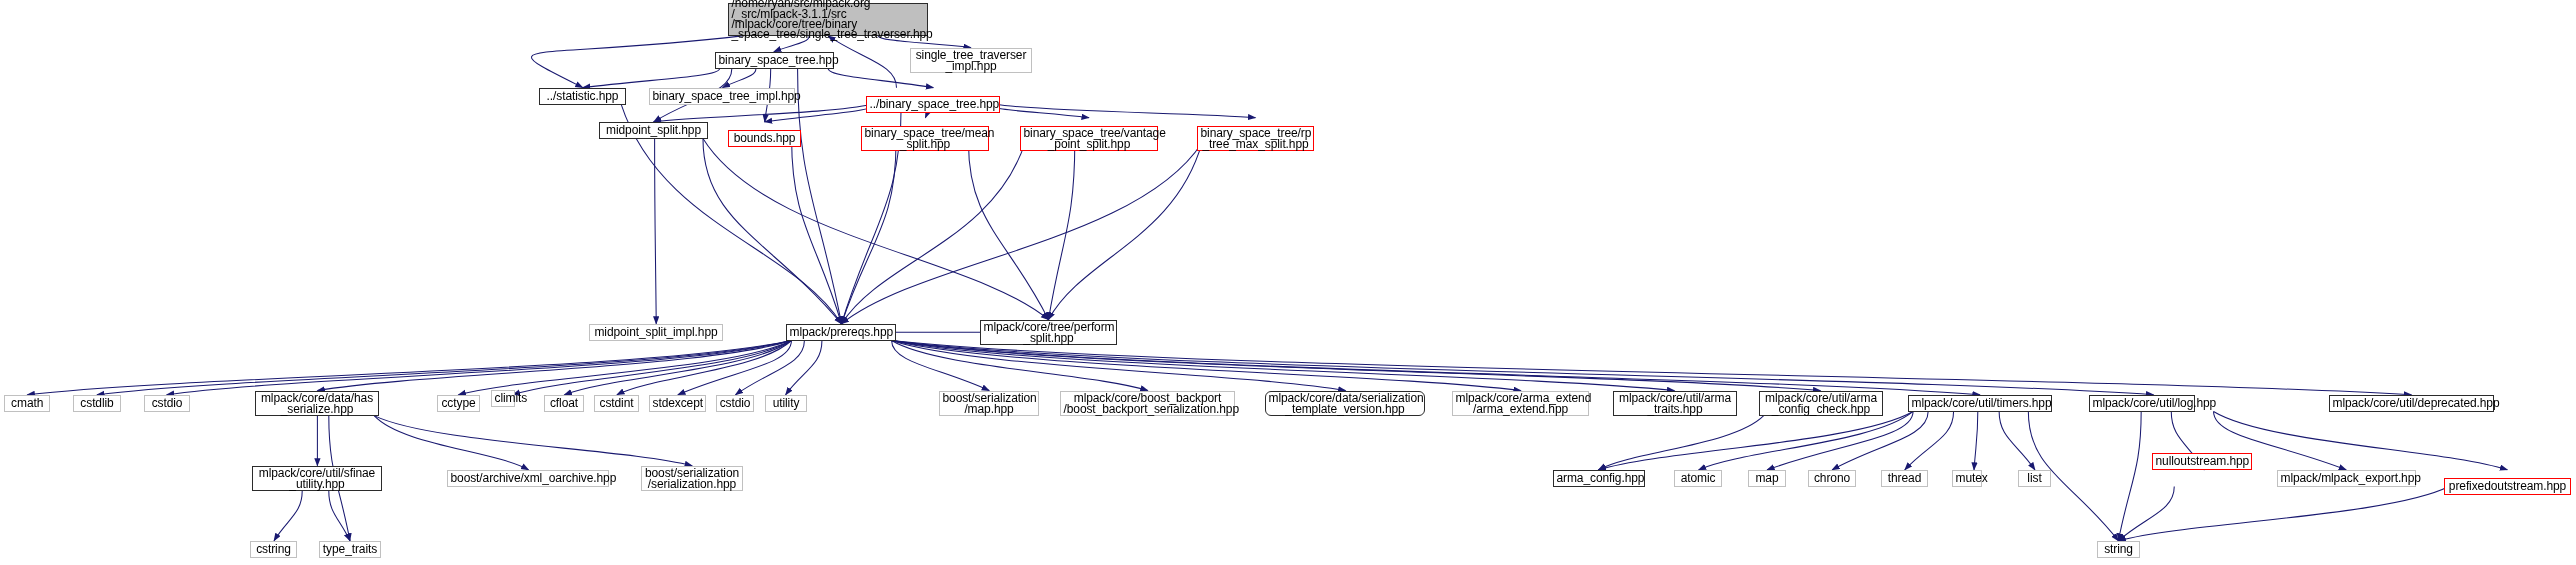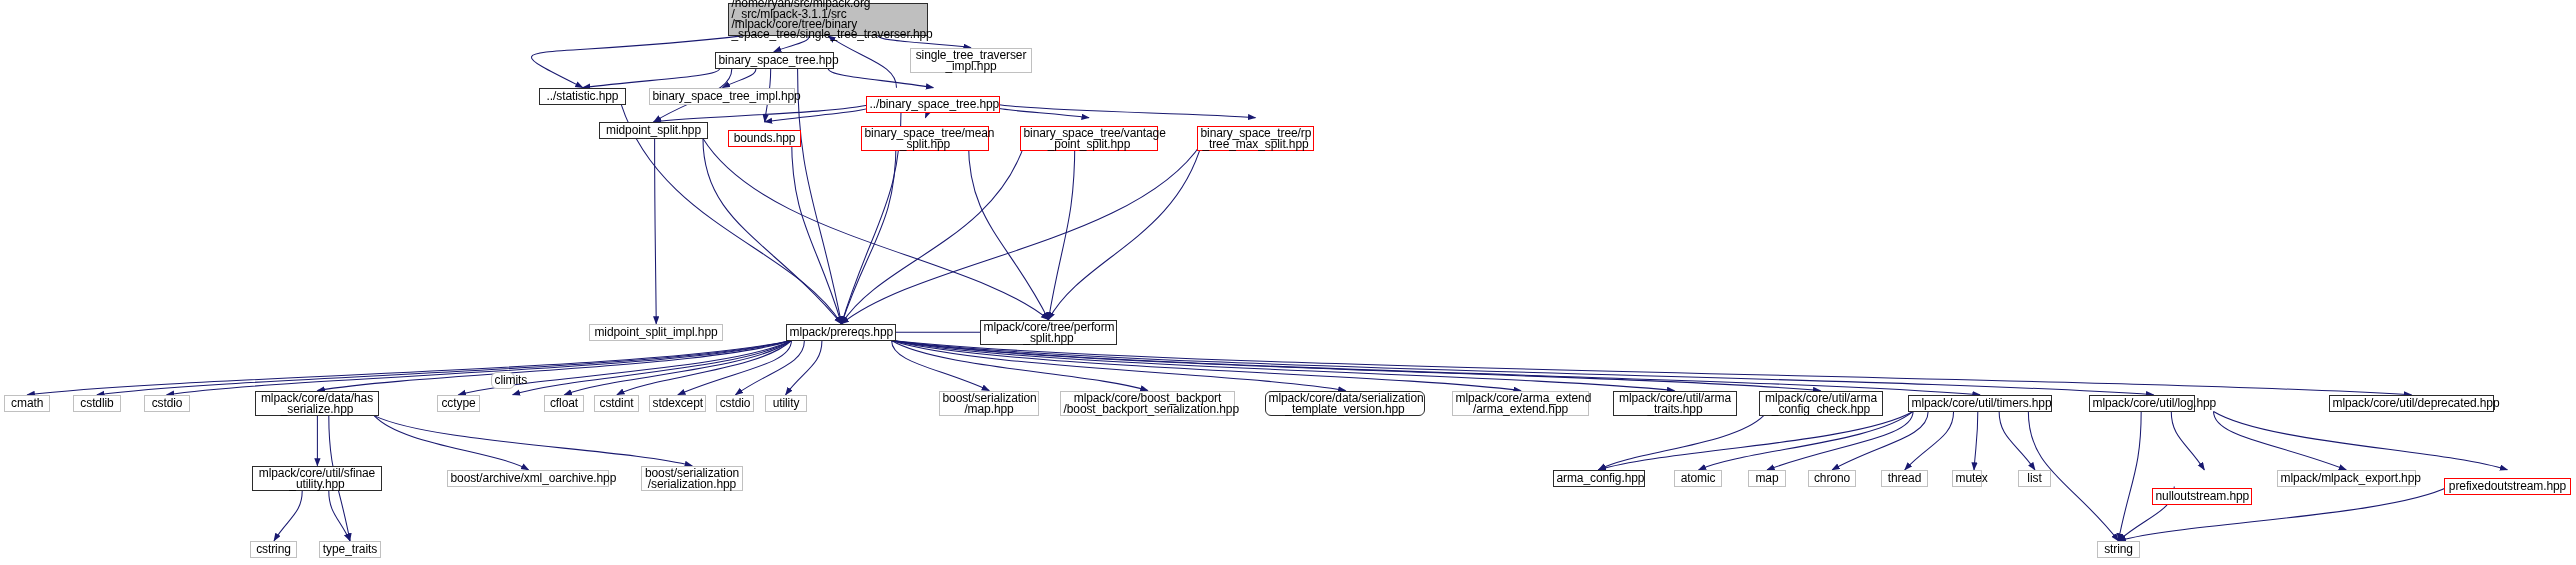--- a/index.html
+++ b/index.html
@@ -131,21 +131,21 @@
       <div class="node " style="left: 589px; top: 324px; width: 134px; height: 16.7px;"><span class="lbl">midpoint_split_impl.hpp</span></div>
       <div class="node thick" style="left: 786px; top: 324px; width: 110px; height: 16.7px;"><span class="lbl">mlpack/prereqs.hpp</span></div>
       <div class="node thick" style="left: 980px; top: 320px; width: 137px; height: 25px;"><span class="lbl">mlpack/core/tree/perform
 _split.hpp</span></div>
       <div class="node " style="left: 4.2px; top: 395px; width: 46px; height: 16.7px;"><span class="lbl">cmath</span></div>
       <div class="node " style="left: 73px; top: 395px; width: 48px; height: 16.7px;"><span class="lbl">cstdlib</span></div>
       <div class="node " style="left: 144px; top: 395px; width: 46px; height: 16.7px;"><span class="lbl">cstdio</span></div>
       <div class="node thick" style="left: 255px; top: 391px; width: 124px; height: 25px;"><span class="lbl">mlpack/core/data/has
 _serialize.hpp</span></div>
       <div class="node " style="left: 437px; top: 395px; width: 43px; height: 16.7px;"><span class="lbl">cctype</span></div>
-      <div class="node " style="left: 491px; top: 372px; width: 24px; height: 16.7px; border-radius: 6px;"><span class="lbl">climits</span></div>
+      <div class="node " style="left: 491px; top: 390px; width: 24px; height: 16.7px;"><span class="lbl">climits</span></div>
       <div class="node " style="left: 544px; top: 395px; width: 40px; height: 16.7px;"><span class="lbl">cfloat</span></div>
       <div class="node " style="left: 594px; top: 395px; width: 45px; height: 16.7px;"><span class="lbl">cstdint</span></div>
       <div class="node " style="left: 649px; top: 395px; width: 57px; height: 16.7px;"><span class="lbl">stdexcept</span></div>
       <div class="node " style="left: 716px; top: 395px; width: 38px; height: 16.7px;"><span class="lbl">cstdio</span></div>
       <div class="node " style="left: 765px; top: 395px; width: 42px; height: 16.7px;"><span class="lbl">utility</span></div>
       <div class="node " style="left: 939px; top: 391px; width: 100px; height: 25px;"><span class="lbl">boost/serialization
 /map.hpp</span></div>
       <div class="node " style="left: 1060px; top: 391px; width: 175px; height: 25px;"><span class="lbl">mlpack/core/boost_backport
 /boost_backport_serialization.hpp</span></div>
       <div class="node thick" style="left: 1265px; top: 391px; width: 160px; height: 25px; border-radius: 6px;"><span class="lbl">mlpack/core/data/serialization
@@ -164,21 +164,21 @@
       <div class="node " style="left: 447px; top: 470px; width: 162px; height: 16.7px;"><span class="lbl">boost/archive/xml_oarchive.hpp</span></div>
       <div class="node " style="left: 641px; top: 466px; width: 102px; height: 25px;"><span class="lbl">boost/serialization
 /serialization.hpp</span></div>
       <div class="node thick" style="left: 1553px; top: 470px; width: 92px; height: 16.7px;"><span class="lbl">arma_config.hpp</span></div>
       <div class="node " style="left: 1674px; top: 470px; width: 48px; height: 16.7px;"><span class="lbl">atomic</span></div>
       <div class="node " style="left: 1748px; top: 470px; width: 38px; height: 16.7px; align-items: center;"><span class="lbl">map</span></div>
       <div class="node " style="left: 1808px; top: 470px; width: 48px; height: 16.7px;"><span class="lbl">chrono</span></div>
       <div class="node " style="left: 1881px; top: 470px; width: 47px; height: 16.7px;"><span class="lbl">thread</span></div>
       <div class="node " style="left: 1952px; top: 470px; width: 30px; height: 16.7px;"><span class="lbl">mutex</span></div>
       <div class="node " style="left: 2018px; top: 470px; width: 33px; height: 16.7px;"><span class="lbl">list</span></div>
-      <div class="node red" style="left: 2152px; top: 480px; width: 100px; height: 16.7px;"><span class="lbl">nulloutstream.hpp</span></div>
+      <div class="node red" style="left: 2152px; top: 445px; width: 100px; height: 16.7px;"><span class="lbl">nulloutstream.hpp</span></div>
       <div class="node " style="left: 2277px; top: 470px; width: 139px; height: 16.7px;"><span class="lbl">mlpack/mlpack_export.hpp</span></div>
       <div class="node red" style="left: 2444px; top: 470px; width: 127px; height: 16.7px;"><span class="lbl">prefixedoutstream.hpp</span></div>
       <div class="node " style="left: 250px; top: 541px; width: 47px; height: 16.7px;"><span class="lbl">cstring</span></div>
       <div class="node " style="left: 319px; top: 541px; width: 62px; height: 16.7px;"><span class="lbl">type_traits</span></div>
       <div class="node " style="left: 2097px; top: 541px; width: 43px; height: 16.7px;"><span class="lbl">string</span></div>
     </div>
 </div>
 
 
 </body></html>

